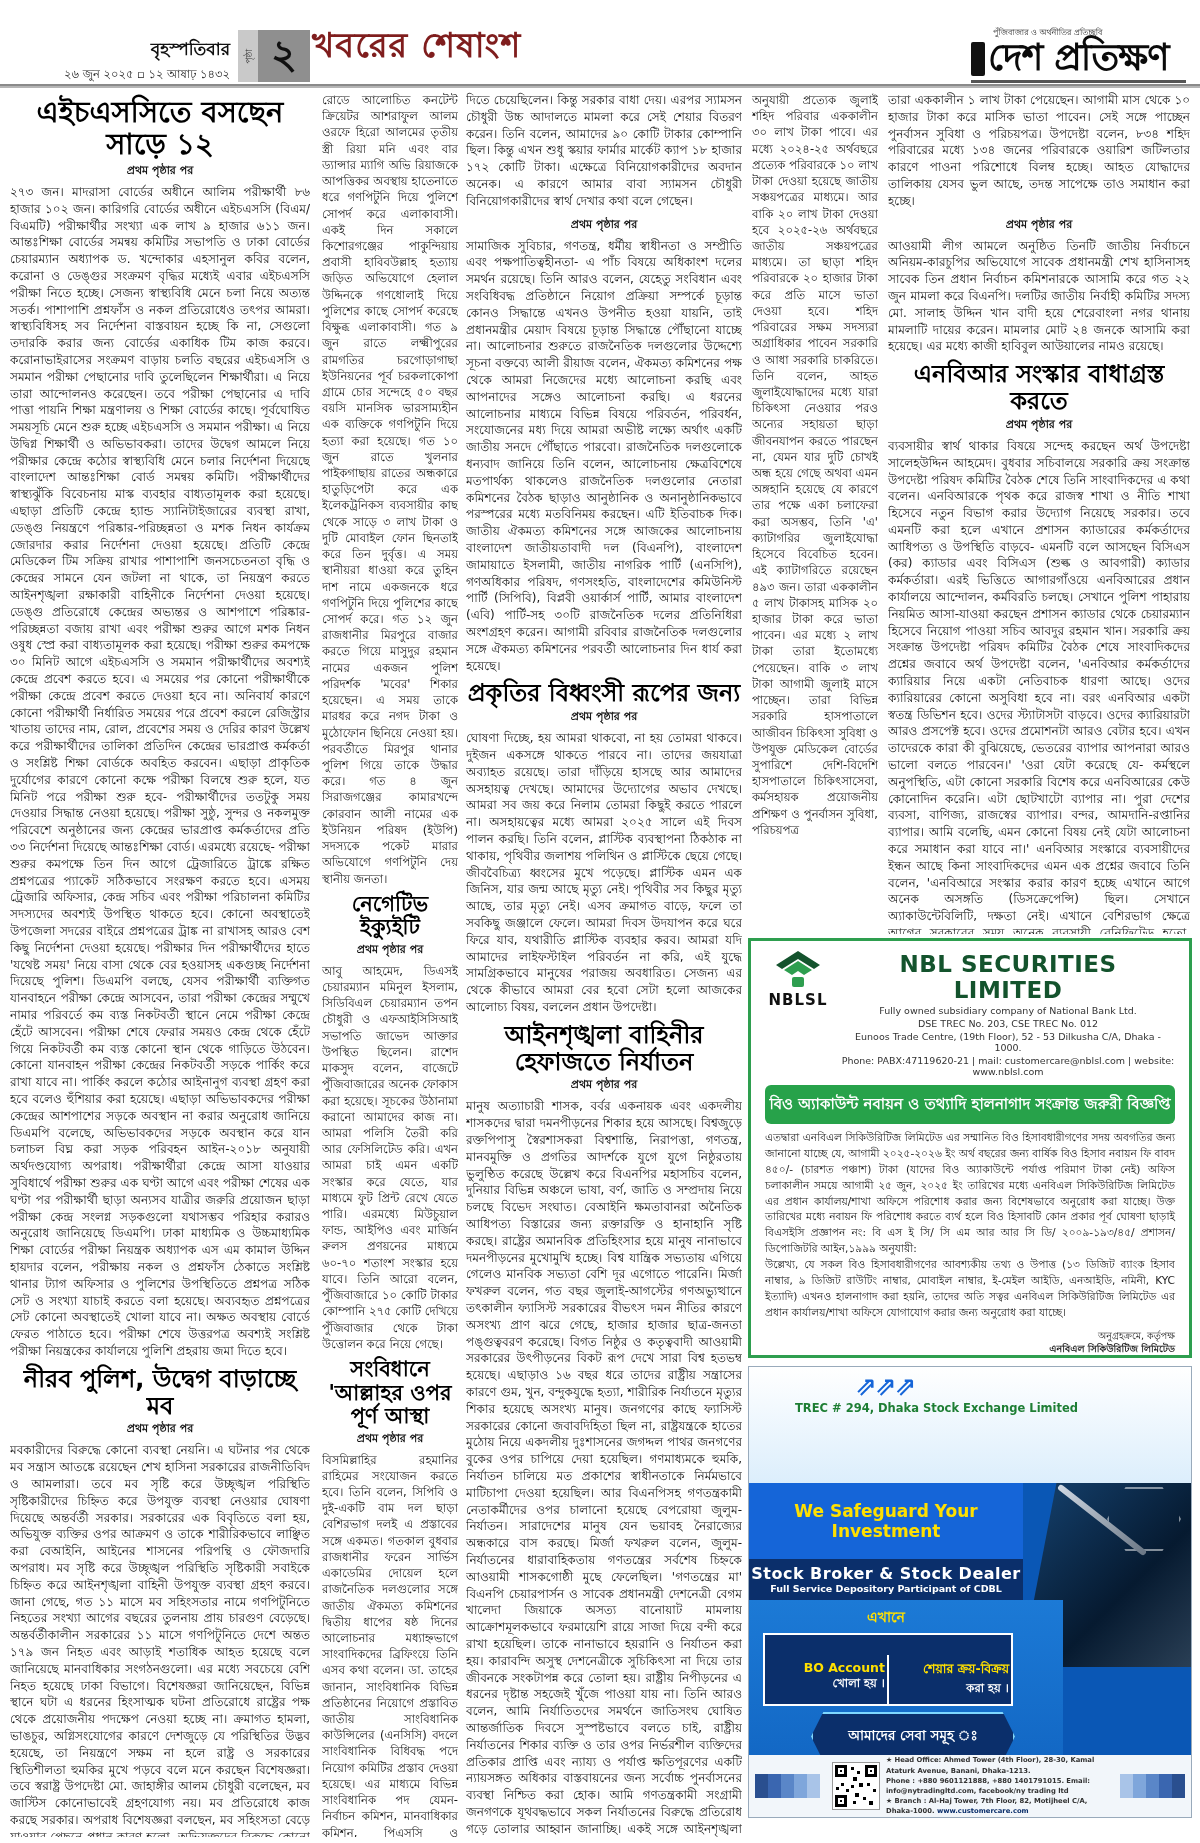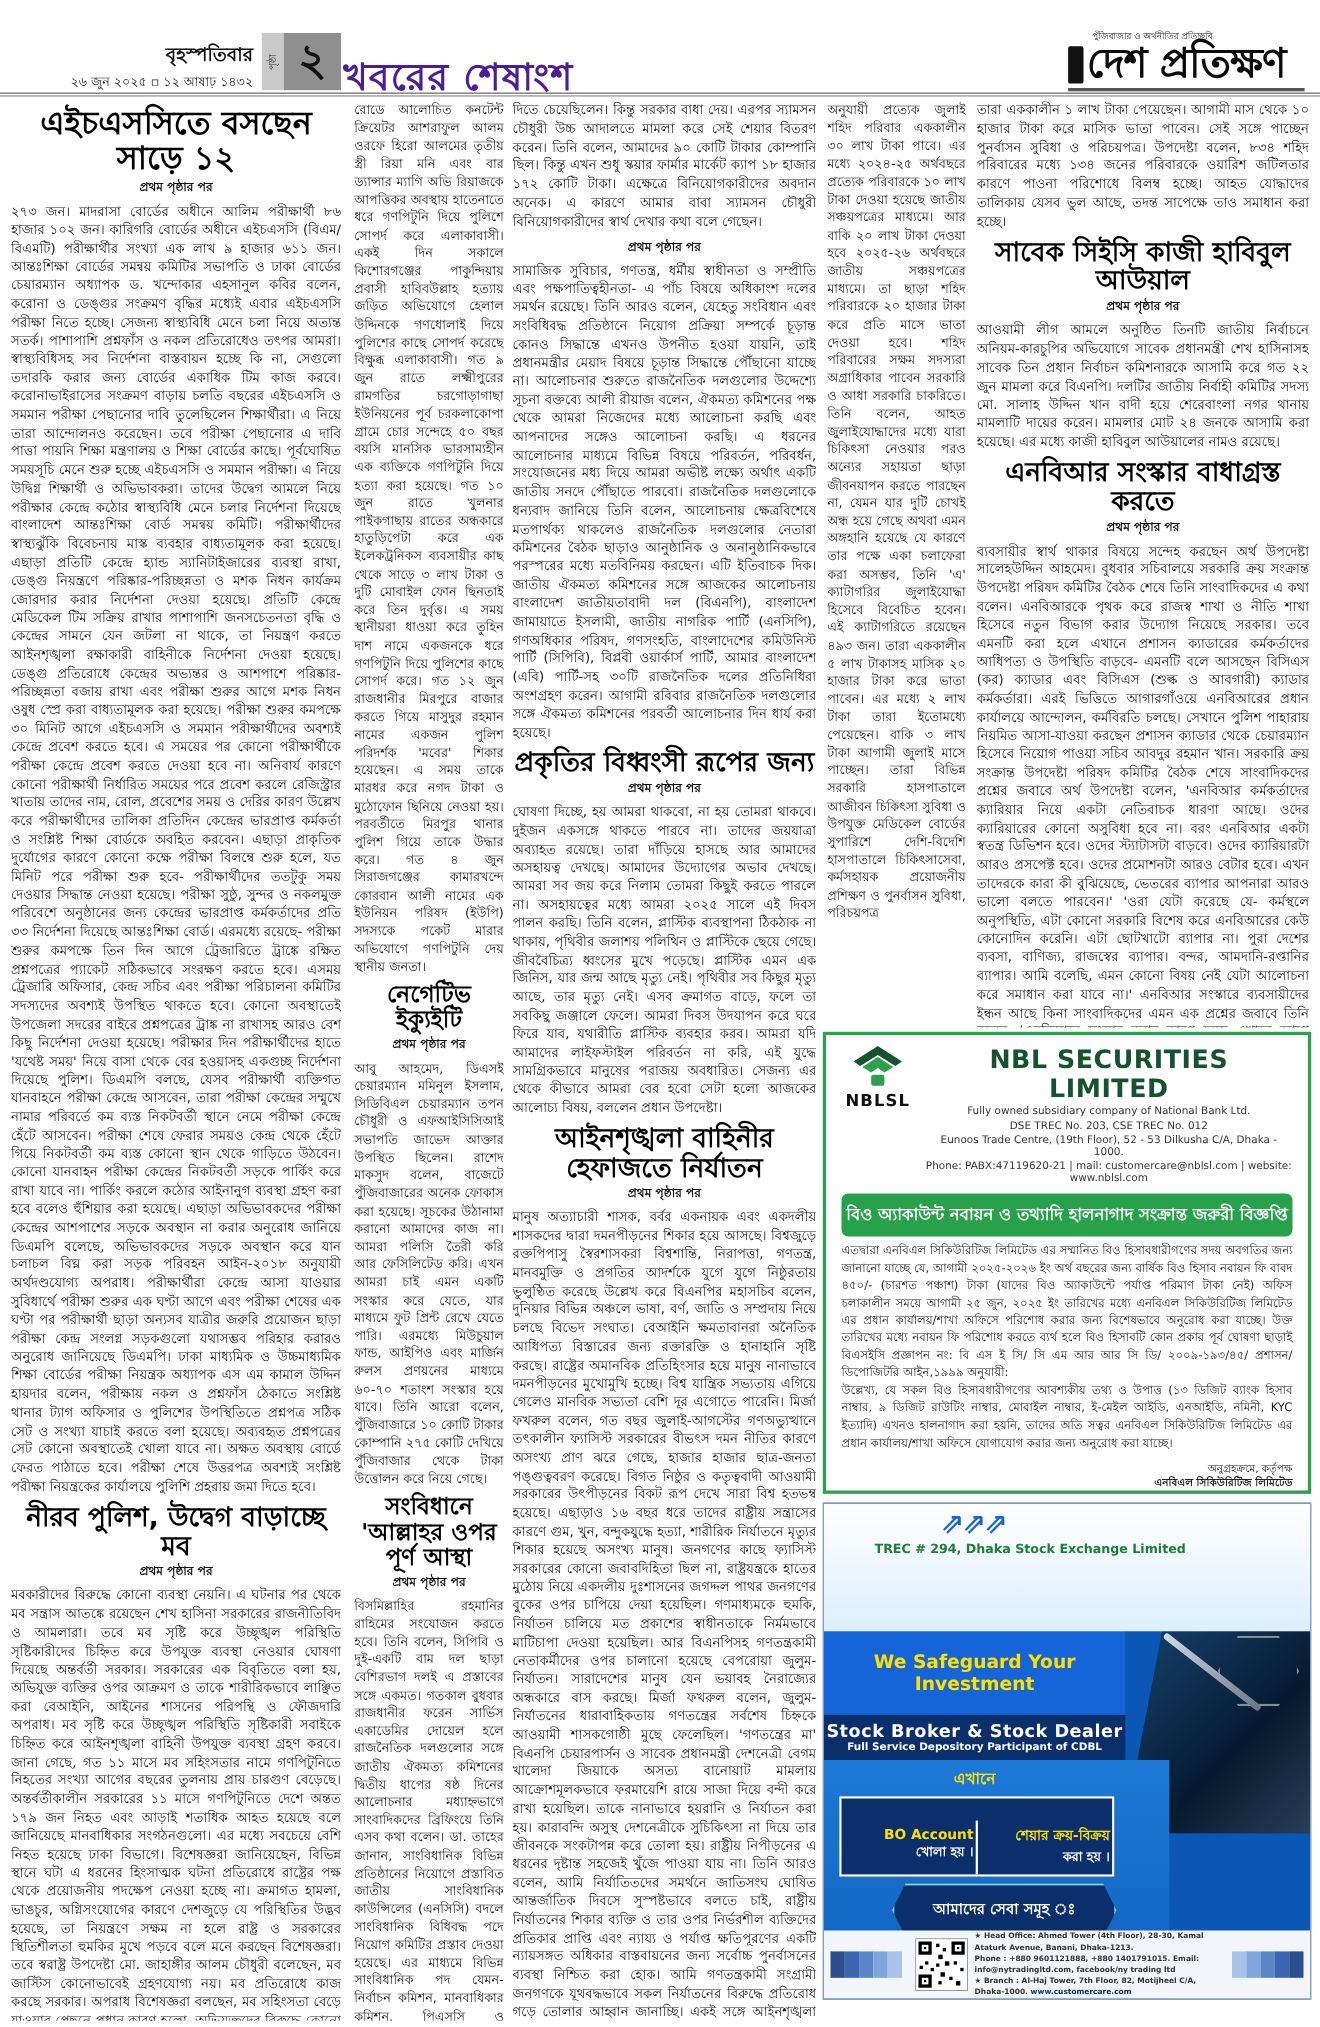--- a/index.html
+++ b/index.html
@@ -8,21 +8,21 @@
   
   .hdr{position:absolute;left:0;top:0;width:1200px;height:86px;}
   .date-block{position:absolute;left:40px;top:36px;width:190px;text-align:right;}
   .weekday{font-weight:bold;font-size:17px;color:#111;}
   .dateline{font-size:11.5px;color:#222;margin-top:2px;}
   .page-tab{position:absolute;left:238px;top:30px;height:52px;display:flex;}
   .page-label-box{width:20px;height:52px;background:#c9c9c9;display:flex;align-items:center;justify-content:center;}
   .page-label-box span{writing-mode:vertical-rl;transform:rotate(180deg);font-size:9px;color:#333;}
   .page-num-box{width:52px;height:52px;background:#8f8f8f;display:flex;align-items:center;justify-content:center;
                 font-size:40px;font-weight:bold;color:#101010;}
-  .section-title{position:absolute;left:312px;top:44px;margin:0;font-size:34px;font-weight:bold;color:#4c1d95;letter-spacing:1px;}
+  .section-title{position:absolute;left:312px;top:19px;margin:0;font-size:34px;font-weight:bold;color:#7f1d1d;letter-spacing:1px;}
   .masthead{position:absolute;right:14px;top:26px;text-align:left;width:215px;}
   .masthead .tagline{font-size:8px;color:#222;margin-left:22px;}
   .brand{display:flex;align-items:flex-end;}
   .brand-mark{display:inline-block;width:14px;height:34px;background:#111;margin-right:3px;border-radius:2px;}
   .brand-text{font-size:37px;font-weight:bold;color:#0a0a0a;line-height:1;letter-spacing:-1px;}
   .brand-rule{height:3px;background:#555;margin-top:4px;}
   .header-rule{position:absolute;left:0;top:84px;width:1200px;height:4px;
                background:linear-gradient(#8a8a8a 45%,#fff 45%,#fff 60%,#b5b5b5 60%);}
   
   .col{position:absolute;top:92px;overflow:hidden;}
@@ -180,21 +180,20 @@
     <article class="story">
       <p class="body">অনুযায়ী প্রত্যেক জুলাই শহিদ পরিবার এককালীন ৩০ লাখ টাকা পাবে। এর মধ্যে ২০২৪-২৫ অর্থবছরে প্রত্যেক পরিবারকে ১০ লাখ টাকা দেওয়া হয়েছে জাতীয় সঞ্চয়পত্রের মাধ্যমে। আর বাকি ২০ লাখ টাকা দেওয়া হবে ২০২৫-২৬ অর্থবছরে জাতীয় সঞ্চয়পত্রের মাধ্যমে। তা ছাড়া শহিদ পরিবারকে ২০ হাজার টাকা করে প্রতি মাসে ভাতা দেওয়া হবে। শহিদ পরিবারের সক্ষম সদস্যরা অগ্রাধিকার পাবেন সরকারি ও আধা সরকারি চাকরিতে। তিনি বলেন, আহত জুলাইযোদ্ধাদের মধ্যে যারা চিকিৎসা নেওয়ার পরও অন্যের সহায়তা ছাড়া জীবনযাপন করতে পারছেন না, যেমন যার দুটি চোখই অন্ধ হয়ে গেছে অথবা এমন অঙ্গহানি হয়েছে যে কারণে তার পক্ষে একা চলাফেরা করা অসম্ভব, তিনি 'এ' ক্যাটাগরির জুলাইযোদ্ধা হিসেবে বিবেচিত হবেন। এই ক্যাটাগরিতে রয়েছেন ৪৯৩ জন। তারা এককালীন ৫ লাখ টাকাসহ মাসিক ২০ হাজার টাকা করে ভাতা পাবেন। এর মধ্যে ২ লাখ টাকা তারা ইতোমধ্যে পেয়েছেন। বাকি ৩ লাখ টাকা আগামী জুলাই মাসে পাচ্ছেন। তারা বিভিন্ন সরকারি হাসপাতালে আজীবন চিকিৎসা সুবিধা ও উপযুক্ত মেডিকেল বোর্ডের সুপারিশে দেশি-বিদেশি হাসপাতালে চিকিৎসাসেবা, কর্মসহায়ক প্রয়োজনীয় প্রশিক্ষণ ও পুনর্বাসন সুবিধা, পরিচয়পত্র</p>
     </article>
   </div>
 
   <div class="col col-e">
     <article class="story">
       <p class="body">তারা এককালীন ১ লাখ টাকা পেয়েছেন। আগামী মাস থেকে ১০ হাজার টাকা করে মাসিক ভাতা পাবেন। সেই সঙ্গে পাচ্ছেন পুনর্বাসন সুবিধা ও পরিচয়পত্র। উপদেষ্টা বলেন, ৮৩৪ শহিদ পরিবারের মধ্যে ১৩৪ জনের পরিবারকে ওয়ারিশ জটিলতার কারণে পাওনা পরিশোধে বিলম্ব হচ্ছে। আহত যোদ্ধাদের তালিকায় যেসব ভুল আছে, তদন্ত সাপেক্ষে তাও সমাধান করা হচ্ছে।</p>
     </article>
     <article class="story">
-      <h2 class="hl hl-lg">সাবেক সিইসি কাজী হাবিবুল আউয়াল</h2>
       <div class="continued">প্রথম পৃষ্ঠার পর</div>
       <p class="body">আওয়ামী লীগ আমলে অনুষ্ঠিত তিনটি জাতীয় নির্বাচনে অনিয়ম-কারচুপির অভিযোগে সাবেক প্রধানমন্ত্রী শেখ হাসিনাসহ সাবেক তিন প্রধান নির্বাচন কমিশনারকে আসামি করে গত ২২ জুন মামলা করে বিএনপি। দলটির জাতীয় নির্বাহী কমিটির সদস্য মো. সালাহ উদ্দিন খান বাদী হয়ে শেরেবাংলা নগর থানায় মামলাটি দায়ের করেন। মামলার মোট ২৪ জনকে আসামি করা হয়েছে। এর মধ্যে কাজী হাবিবুল আউয়ালের নামও রয়েছে।</p>
     </article>
     <article class="story">
       <h2 class="hl hl-lg">এনবিআর সংস্কার বাধাগ্রস্ত করতে</h2>
       <div class="continued">প্রথম পৃষ্ঠার পর</div>
       <p class="body">ব্যবসায়ীর স্বার্থ থাকার বিষয়ে সন্দেহ করছেন অর্থ উপদেষ্টা সালেহউদ্দিন আহমেদ। বুধবার সচিবালয়ে সরকারি ক্রয় সংক্রান্ত উপদেষ্টা পরিষদ কমিটির বৈঠক শেষে তিনি সাংবাদিকদের এ কথা বলেন। এনবিআরকে পৃথক করে রাজস্ব শাখা ও নীতি শাখা হিসেবে নতুন বিভাগ করার উদ্যোগ নিয়েছে সরকার। তবে এমনটি করা হলে এখানে প্রশাসন ক্যাডারের কর্মকর্তাদের আধিপত্য ও উপস্থিতি বাড়বে- এমনটি বলে আসছেন বিসিএস (কর) ক্যাডার এবং বিসিএস (শুল্ক ও আবগারী) ক্যাডার কর্মকর্তারা। এরই ভিত্তিতে আগারগাঁওয়ে এনবিআরের প্রধান কার্যালয়ে আন্দোলন, কর্মবিরতি চলছে। সেখানে পুলিশ পাহারায় নিয়মিত আসা-যাওয়া করছেন প্রশাসন ক্যাডার থেকে চেয়ারম্যান হিসেবে নিয়োগ পাওয়া সচিব আবদুর রহমান খান। সরকারি ক্রয় সংক্রান্ত উপদেষ্টা পরিষদ কমিটির বৈঠক শেষে সাংবাদিকদের প্রশ্নের জবাবে অর্থ উপদেষ্টা বলেন, 'এনবিআর কর্মকর্তাদের ক্যারিয়ার নিয়ে একটা নেতিবাচক ধারণা আছে। ওদের ক্যারিয়ারের কোনো অসুবিধা হবে না। বরং এনবিআর একটা স্বতন্ত্র ডিভিশন হবে। ওদের স্ট্যাটাসটা বাড়বে। ওদের ক্যারিয়ারটা আরও প্রসপেক্ট হবে। ওদের প্রমোশনটা আরও বেটার হবে। এখন তাদেরকে কারা কী বুঝিয়েছে, ভেতরের ব্যাপার আপনারা আরও ভালো বলতে পারবেন।' 'ওরা যেটা করেছে যে- কর্মস্থলে অনুপস্থিতি, এটা কোনো সরকারি বিশেষ করে এনবিআরের কেউ কোনোদিন করেনি। এটা ছোটখাটো ব্যাপার না। পুরা দেশের ব্যবসা, বাণিজ্য, রাজস্বের ব্যাপার। বন্দর, আমদানি-রপ্তানির ব্যাপার। আমি বলেছি, এমন কোনো বিষয় নেই যেটা আলোচনা করে সমাধান করা যাবে না।' এনবিআর সংস্কারে ব্যবসায়ীদের ইন্ধন আছে কিনা সাংবাদিকদের এমন এক প্রশ্নের জবাবে তিনি বলেন, 'এনবিআরে সংস্কার করার কারণ হচ্ছে এখানে আগে অনেক অসঙ্গতি (ডিসক্রেপেন্সি) ছিল। সেখানে অ্যাকাউন্টেবিলিটি, দক্ষতা নেই। এখানে বেশিরভাগ ক্ষেত্রে আগের সরকারের সময় অনেক ব্যবসায়ী বেনিফিটেড হতো, ভালো যারা তারা সুবিধা পেত না। অনেকে লেভেল প্লেয়িং ফিল্ডের ধারেকাছেও ছিল না।' 'অতএব আমি সন্দেহ করছি, এখানে ব্যবসায়ীদের কিছু স্বার্থ আছে। না হয় ক্যারিয়ার সংক্রান্ত ব্যাপারে ওরা হঠাৎ করে এত চটে গেল কেন? অন্য কোনো ইস্যু যদি না থাকে তাহলে এমন হওয়ার কথা না। এটা হলো আমার অনুমান। আমি ঢালাওভাবে দোষ দিচ্ছি না', বলেন অর্থ উপদেষ্টা। আন্দোলনের নামে এনবিআর কর্মকর্তারা চাকরিবিধি লঙ্ঘন করছেন কি না এমন প্রশ্নের জবাবে উপদেষ্টা বলেন, 'এটা তো হ্যাঁ, আমরা একটু ধৈর্য ধরছি। চাকরি করলে অনেক বিধিনিষেধ মানতে হবে, শৃঙ্খলা থাকতে হবে।'</p>
     </article>
 
   </div>

